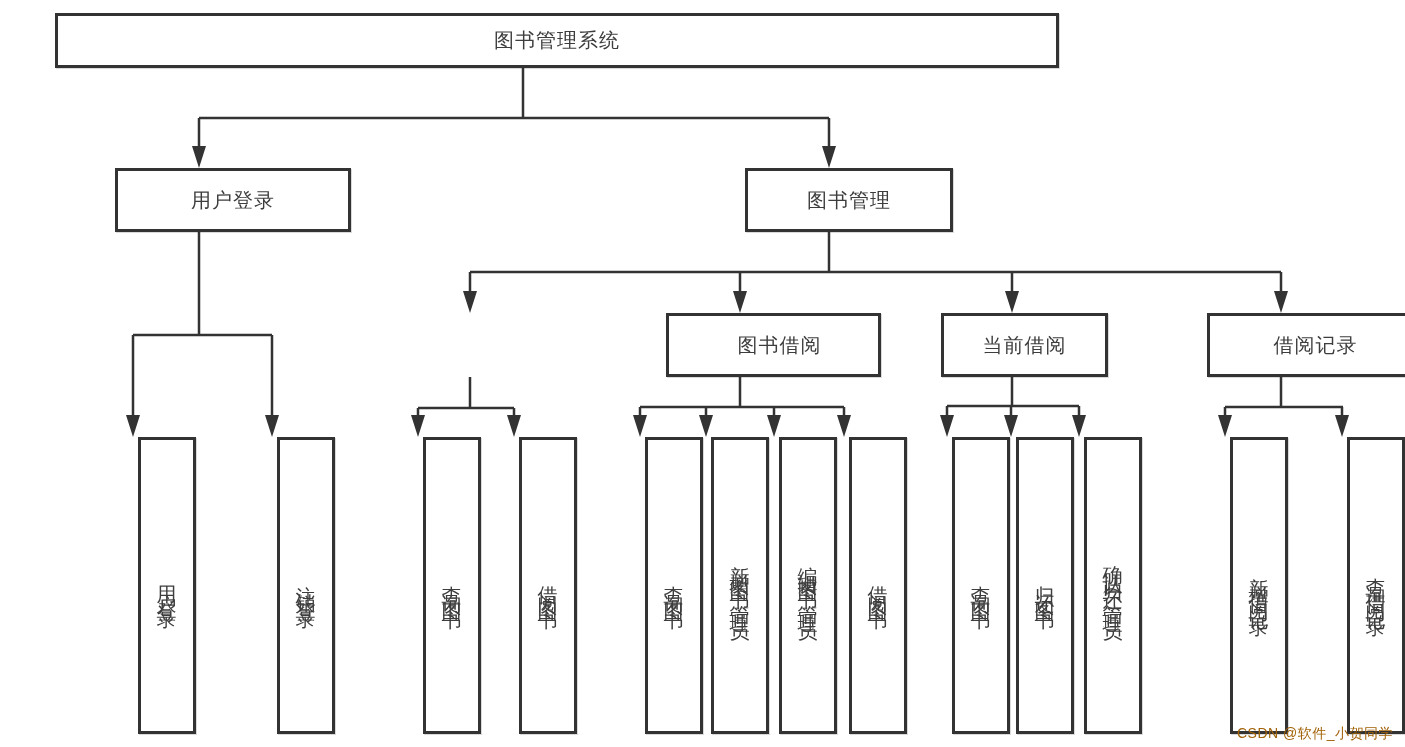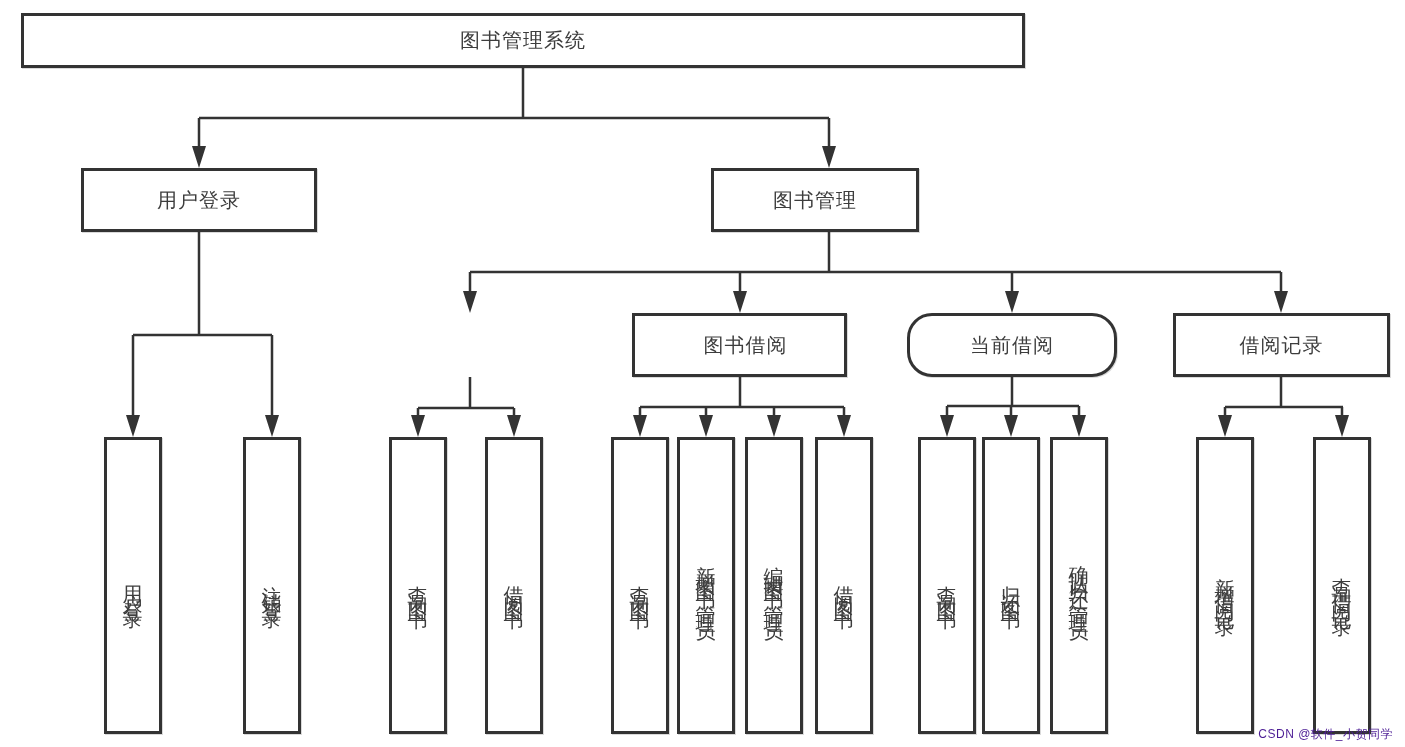--- a/index.html
+++ b/index.html
@@ -22,20 +22,21 @@
     box-sizing: border-box;
     background: #ffffff;
     border: 3px solid #333333;
     box-shadow: 1px 1px 0 rgba(51,51,51,0.18);
     color: #3d3d3d;
     display: flex;
     align-items: center;
     justify-content: center;
     z-index: 2;
     text-align: center;
+    margin-left: 34px;
   }
   .h-node {
     font-size: 20px;
     letter-spacing: 1px;
     height: 64px;
   }
   .v-node {
     width: 58px;
     height: 297px;
     top: 437px;
@@ -46,43 +47,43 @@
     line-height: 1;
   }
   
   #n-root  { left: 21px;  top: 13px;  width: 1004px; height: 55px; font-size: 20px; }
   
   #n-login { left: 81px;  top: 168px; width: 236px; }
   #n-mgmt  { left: 711px; top: 168px; width: 208px; }
   
   #n-nb    { left: 363px;  top: 313px; width: 215px; }
   #n-bb    { left: 632px;  top: 313px; width: 215px; padding-left: 12px; }
-  #n-cb    { left: 907px;  top: 313px; width: 210px; border-radius: 25px; }
+  #n-cb    { left: 907px;  top: 313px; width: 167px; }
   #n-br    { left: 1173px; top: 313px; width: 217px; }
   
   #leaf-1  { left: 104px; }
   #leaf-2  { left: 243px; }
   #leaf-3  { left: 389px; }
   #leaf-4  { left: 485px; }
   #leaf-5  { left: 611px; }
   #leaf-6  { left: 677px; }
   #leaf-7  { left: 745px; }
   #leaf-8  { left: 815px; }
   #leaf-9  { left: 918px; }
   #leaf-10 { left: 982px; }
   #leaf-11 { left: 1050px; }
   #leaf-12 { left: 1196px; }
   #leaf-13 { left: 1313px; }
   #watermark {
     position: absolute;
     right: 12px;
     bottom: 4px;
     z-index: 5;
-    color: #4c1d95;
-    font-size: 12px;
+    color: #a16207;
+    font-size: 14px;
     letter-spacing: 0.5px;
   }
 </style>
 </head>
 <body>
 
 <div id="canvas">
 
   <svg id="connectors" viewBox="0 0 1405 747" xmlns="http://www.w3.org/2000/svg" aria-hidden="true">
 

